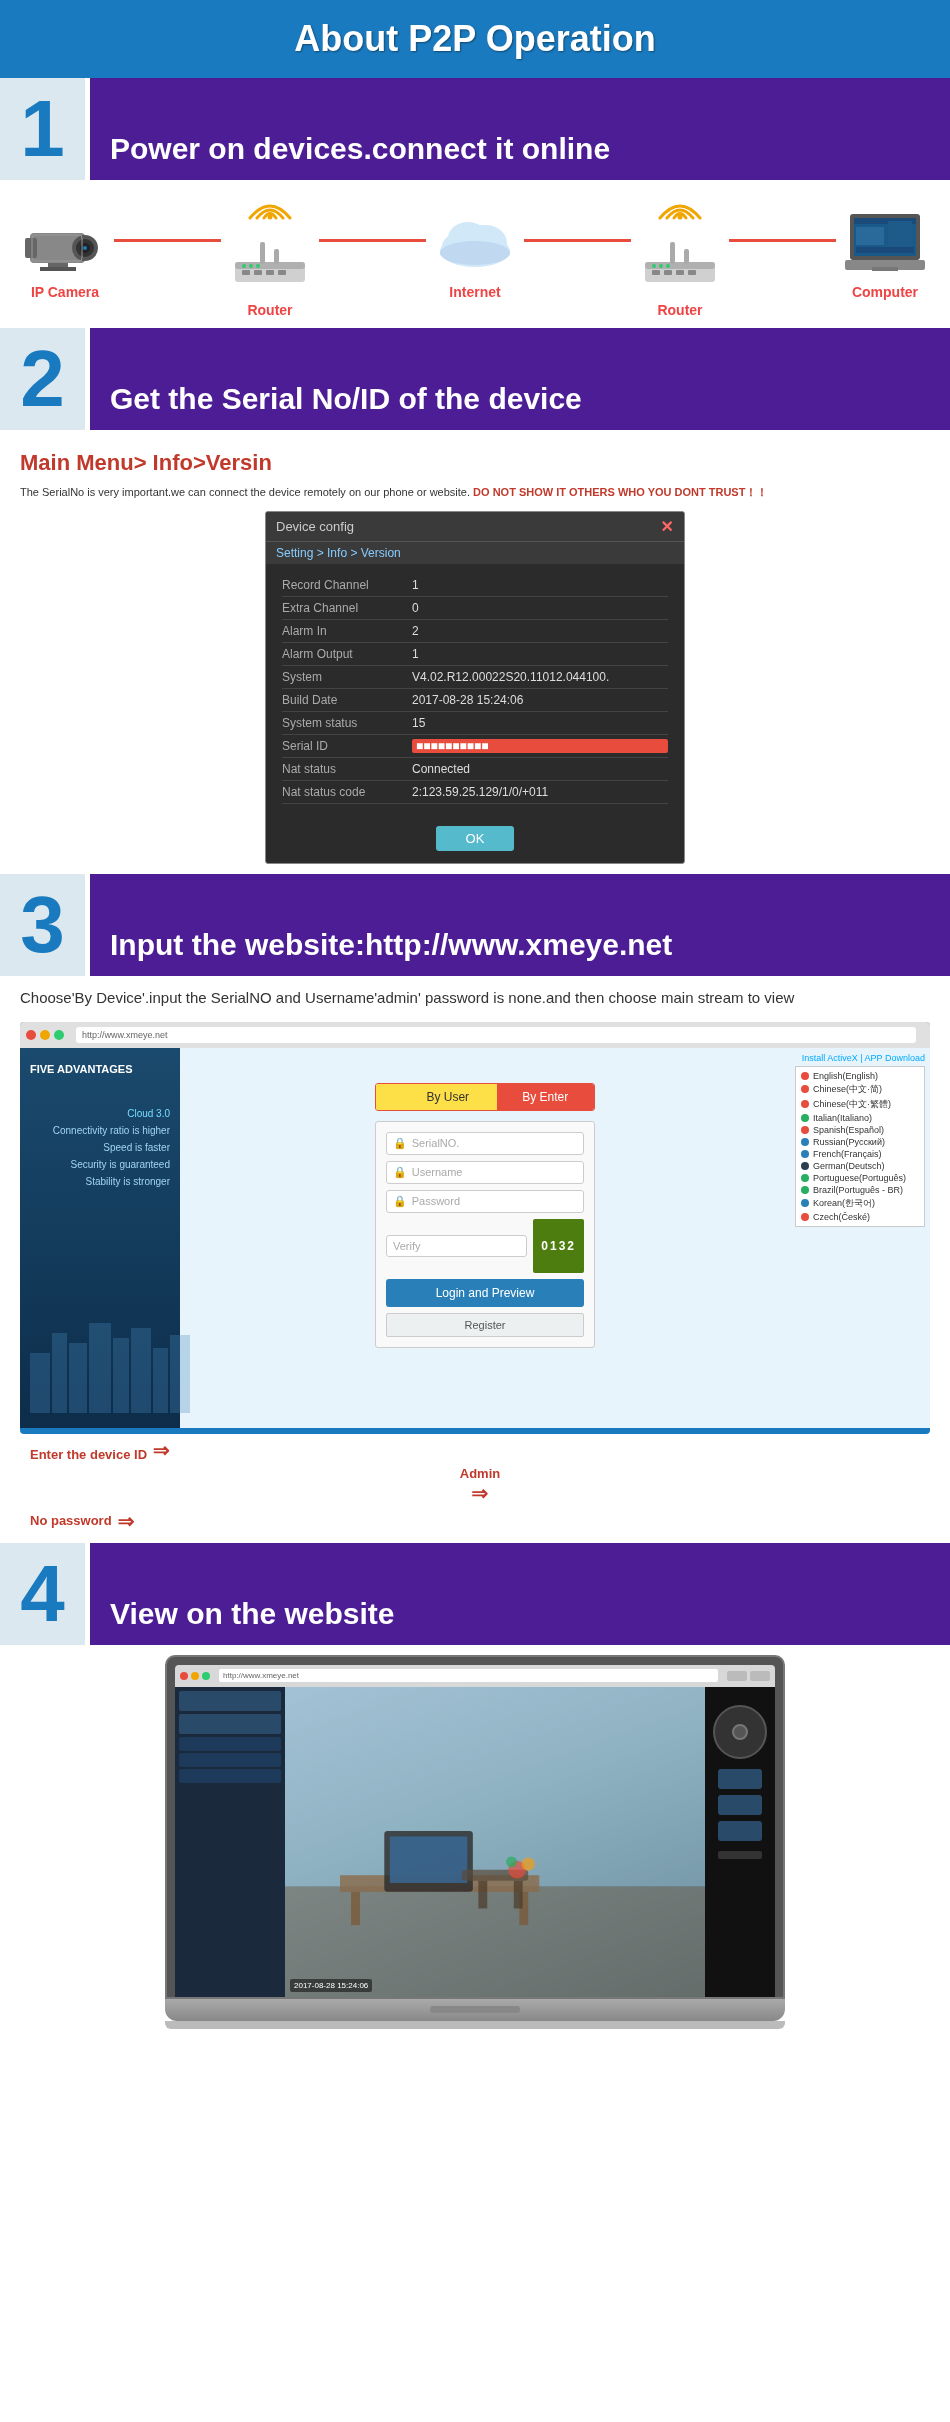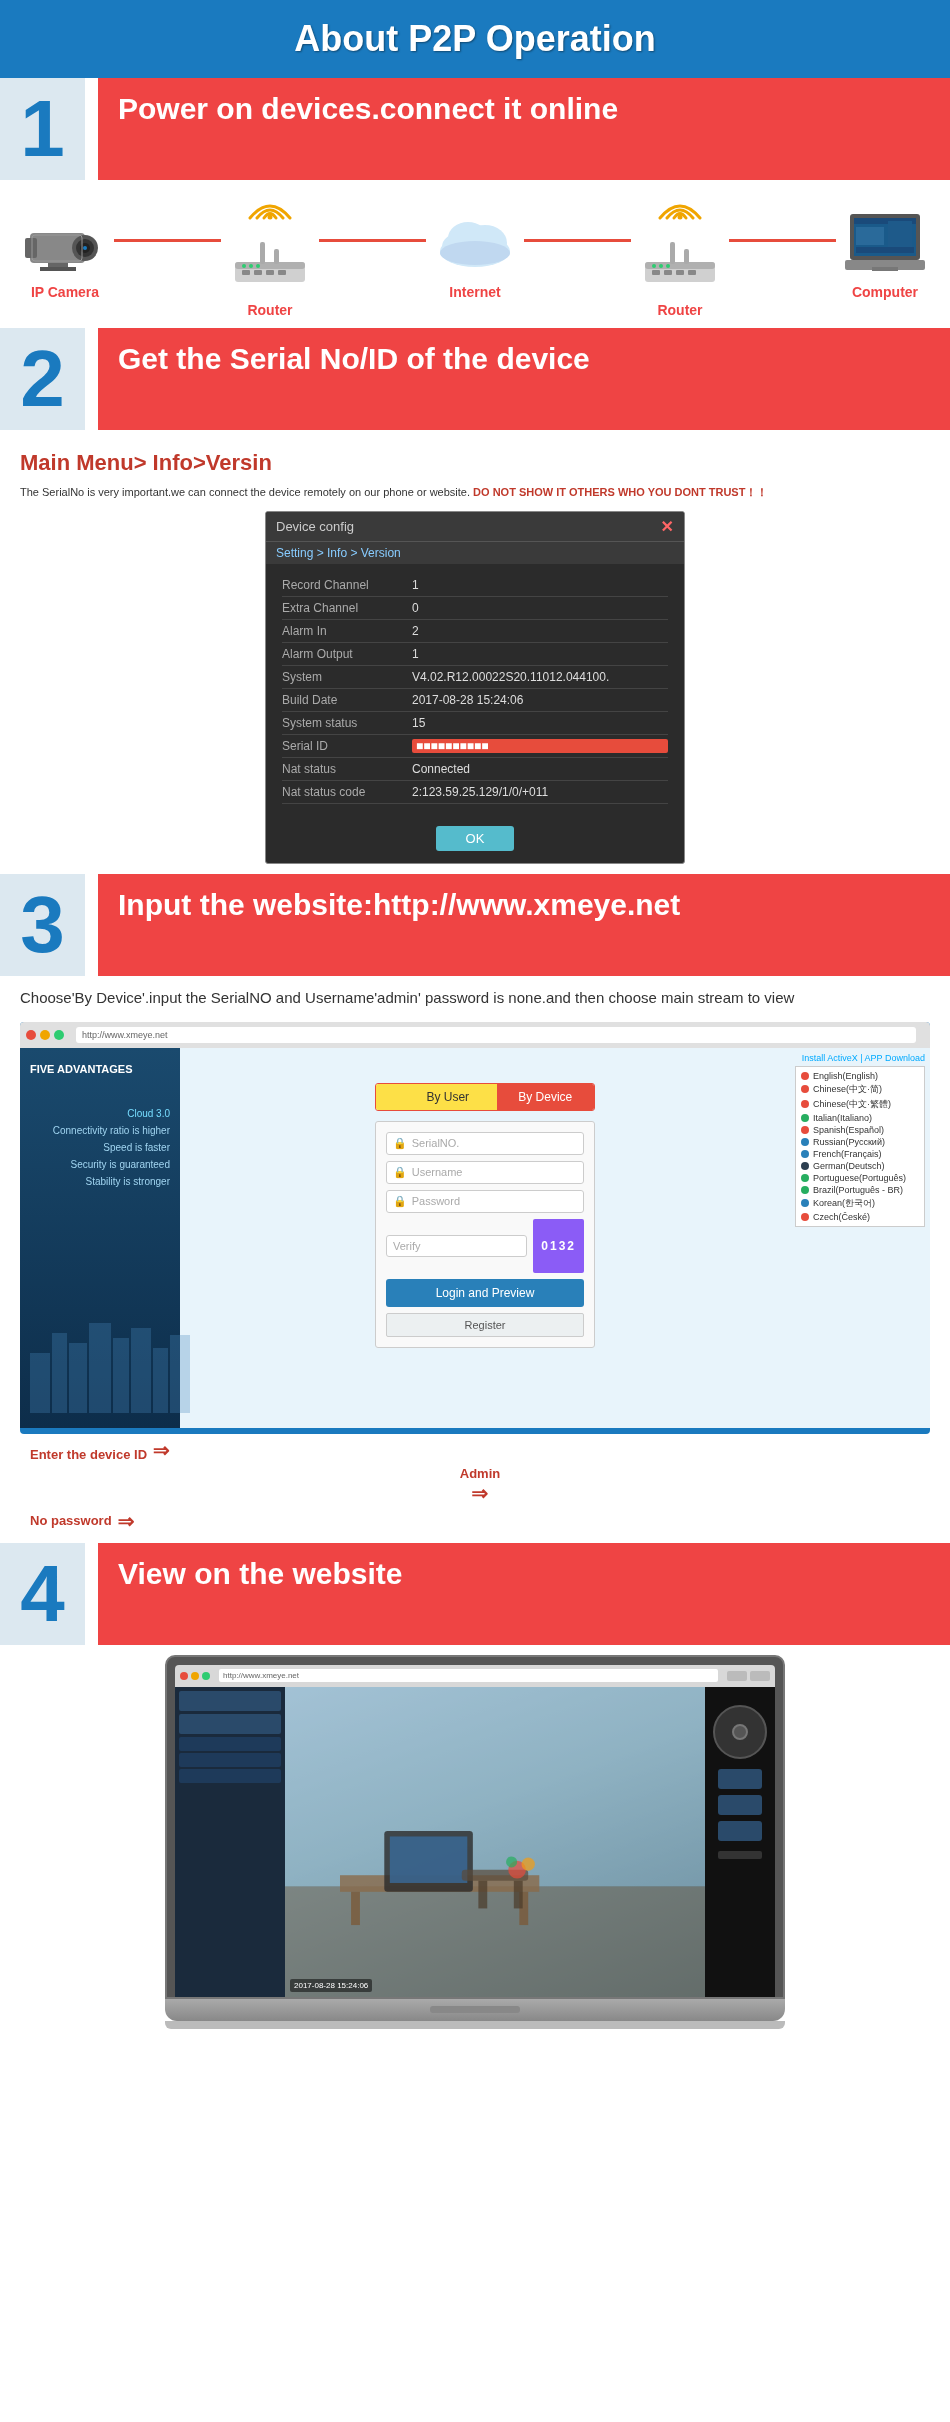--- a/index.html
+++ b/index.html
@@ -264,21 +264,21 @@
       border: 1px solid #ccc;
       border-radius: 3px;
       padding: 4px 6px;
       font-size: 11px;
       color: #aaa;
       background: #fff;
       display: flex;
       align-items: center;
     }
     .verify-code {
-      background: #8b5cf6;
+      background: #4d7c0f;
       color: #fff;
       font-size: 12px;
       font-weight: bold;
       padding: 20px 8px;
       border-radius: 2px;
       letter-spacing: 2px;
     }
     .login-btn {
       width: 100%;
       background: #2980b9;
@@ -337,25 +337,25 @@
       display: flex;
       align-items: center;
       justify-content: center;
       font-size: 80px;
       font-weight: bold;
       color: #1a7abf;
       padding: 5px 0;
     }
     .step-label-box {
       flex: 1;
-      background: #ef4444;
-      display: flex;
-      align-items: flex-start;
+      background: #4c1d95;
+      display: flex;
+      align-items: flex-end;
       padding: 14px 20px;
-      margin-left: 13px;
+      margin-left: 5px;
     }
     .step-label-box span {
       color: #fff;
       font-size: 30px;
       font-weight: bold;
     }
   </style>
 </head>
 <body>
 
@@ -596,21 +596,21 @@
           <div class="advantage-item">Speed is faster</div>
           <div class="advantage-item">Security is guaranteed</div>
           <div class="advantage-item">Stability is stronger</div>
         </div>
       </div>
 
       <div class="website-right-panel">
         <div style="margin-top:20px;">
           <div class="login-tabs">
             <div class="login-tab inactive">By User</div>
-            <div class="login-tab active">By Device</div>
+            <div class="login-tab active">By Enter</div>
           </div>
           <div class="login-form">
             <div class="login-input-row">
               <span class="login-input-icon">🔒</span>
               <span style="color:#aaa;font-size:11px;">SerialNO.</span>
             </div>
             <div class="login-input-row">
               <span class="login-input-icon">🔒</span>
               <span style="color:#aaa;font-size:11px;">Username</span>
             </div>

